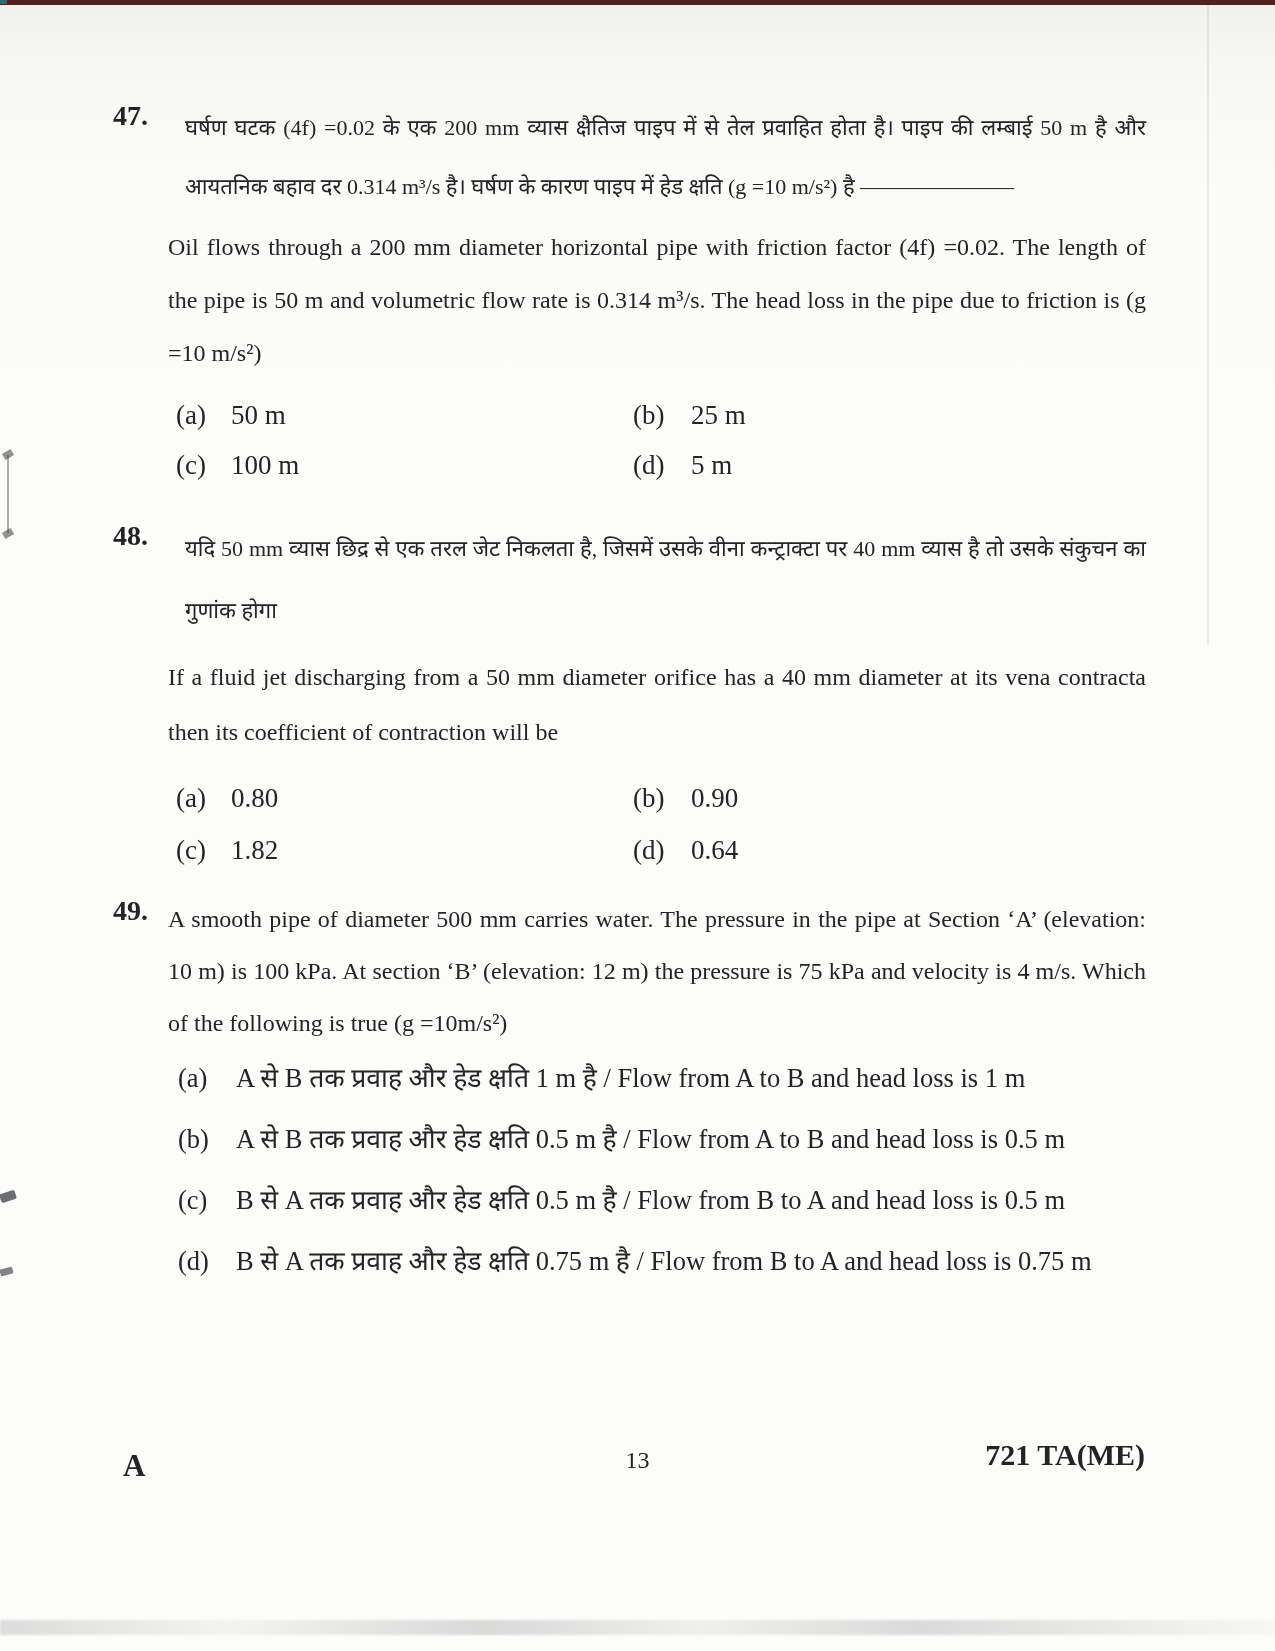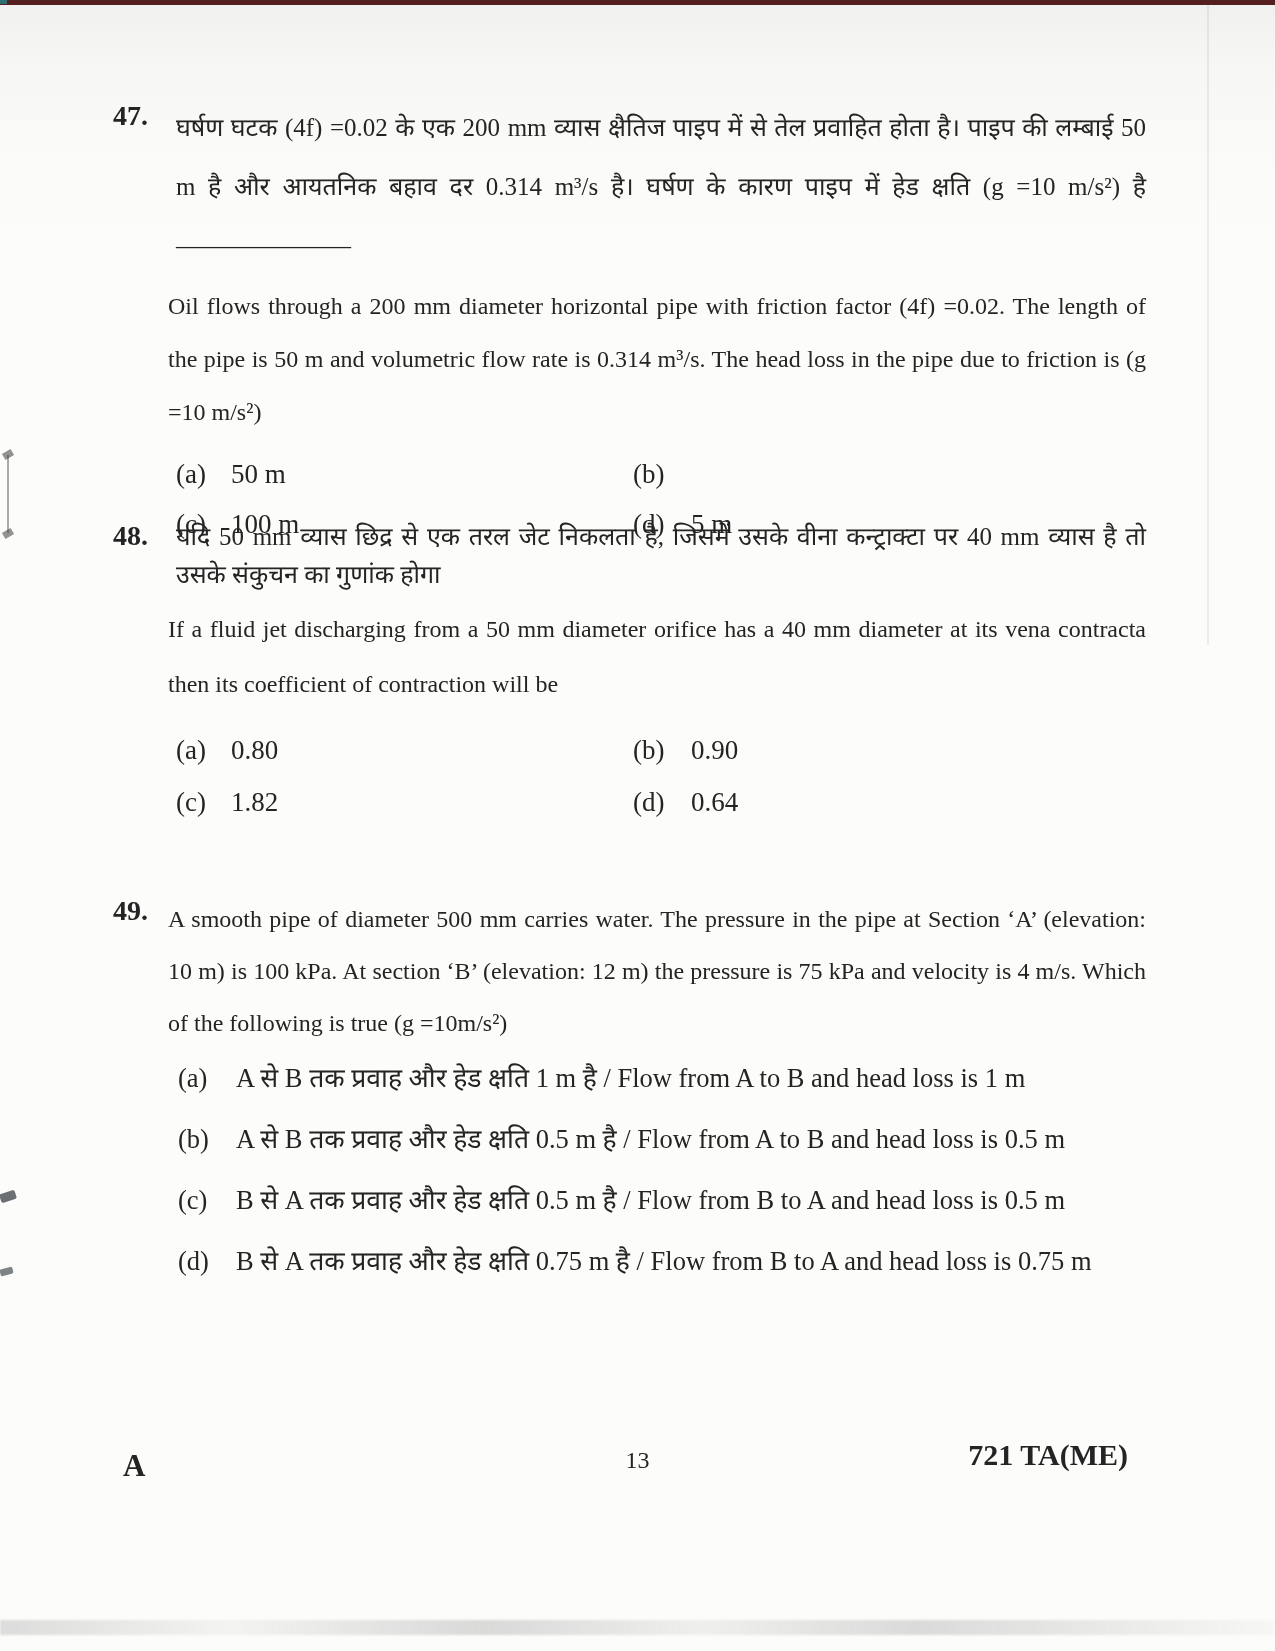--- a/index.html
+++ b/index.html
@@ -27,39 +27,39 @@
     content:"";position:absolute;left:-4px;width:10px;height:7px;background:rgba(60,60,60,.55);transform:rotate(-30deg);
   }
   .margin-bracket::before{top:-4px;} .margin-bracket::after{bottom:-4px;}
   .margin-mark-1{position:absolute;left:0;top:1192px;width:16px;height:9px;background:rgba(45,50,55,.7);transform:rotate(-18deg);border-radius:2px;}
   .margin-mark-2{position:absolute;left:0;top:1268px;width:13px;height:7px;background:rgba(45,50,55,.6);transform:rotate(-15deg);border-radius:2px;}
   .corner-dot{position:absolute;left:0;top:0;width:7px;height:4px;background:#2e6d74;}
 
   .q{position:absolute;left:113px;width:1040px;}
   .q .qnum{position:absolute;left:0;top:2px;font-size:28px;font-weight:bold;}
   .qbody{margin-left:55px;width:978px;}
-  .hindi{font-size:25px;line-height:59px;margin:0 0 5px 8px;text-align:justify;}
+  .hindi{font-size:22px;line-height:59px;margin:0 0 5px 17px;text-align:justify;}
   .english{font-size:24px;line-height:53px;margin:0 0 10px 0;text-align:justify;}
-  .q48 .hindi{line-height:38px;margin-bottom:8px;}
+  .q48 .hindi{line-height:62px;margin-bottom:8px;}
   .q48 .english{line-height:55px;margin-bottom:12px;}
   .q49 .hindi{line-height:56px;}
   .q49 .english{line-height:52px;margin-bottom:14px;}
 
   .opt-grid{
     display:grid;grid-template-columns:55px 402px 58px 1fr;
     margin-left:8px;font-size:27px;line-height:50px;
   }
   .q48 .opt-grid{line-height:52px;}
 
   .optrow{display:flex;margin-left:10px;font-size:26.5px;line-height:30px;margin-bottom:31px;}
   .optrow .opt-label{width:58px;flex:none;}
 
   .footer-letter{position:absolute;left:123px;top:1448px;font-size:31px;font-weight:bold;}
   .footer-page{position:absolute;left:0;right:0;top:1447px;text-align:center;font-size:24px;}
-  .footer-code{position:absolute;right:147px;top:1438px;font-size:30px;font-weight:bold;}
+  .footer-code{position:absolute;right:130px;top:1438px;font-size:30px;font-weight:bold;}
 </style>
 </head>
 <body>
 
 <div class="page">
   <div class="top-edge-bar"></div>
   <div class="right-scan-edge"></div>
   <div class="corner-dot"></div>
   <div class="margin-bracket"></div>
   <div class="margin-mark-1"></div>
@@ -67,20 +67,21 @@
 
   <div class="q q47" style="top:98px">
     <span class="qnum">47.</span>
     <div class="qbody">
       <p class="hindi">घर्षण घटक (4f) =0.02 के एक 200 mm व्यास क्षैतिज पाइप में से तेल प्रवाहित होता है। पाइप की लम्बाई 50 m है और आयतनिक बहाव दर 0.314 m³/s है। घर्षण के कारण पाइप में हेड क्षति (g =10 m/s²) है ———————</p>
       <p class="english">Oil flows through a 200 mm diameter horizontal pipe with friction factor (4f) =0.02.  The length of the pipe is 50 m and volumetric flow rate is 0.314 m³/s.  The head loss in the pipe due to friction is (g =10 m/s²)</p>
       <div class="opt-grid">
         <span class="opt-label">(a)</span>
         <span class="opt-val">50 m</span>
         <span class="opt-label">(b)</span>
+        <span class="opt-val">25 m</span>
       </div>
       <div class="opt-grid">
         <span class="opt-label">(c)</span>
         <span class="opt-val">100 m</span>
         <span class="opt-label">(d)</span>
         <span class="opt-val">5 m</span>
       </div>
     </div>
   </div>
 

